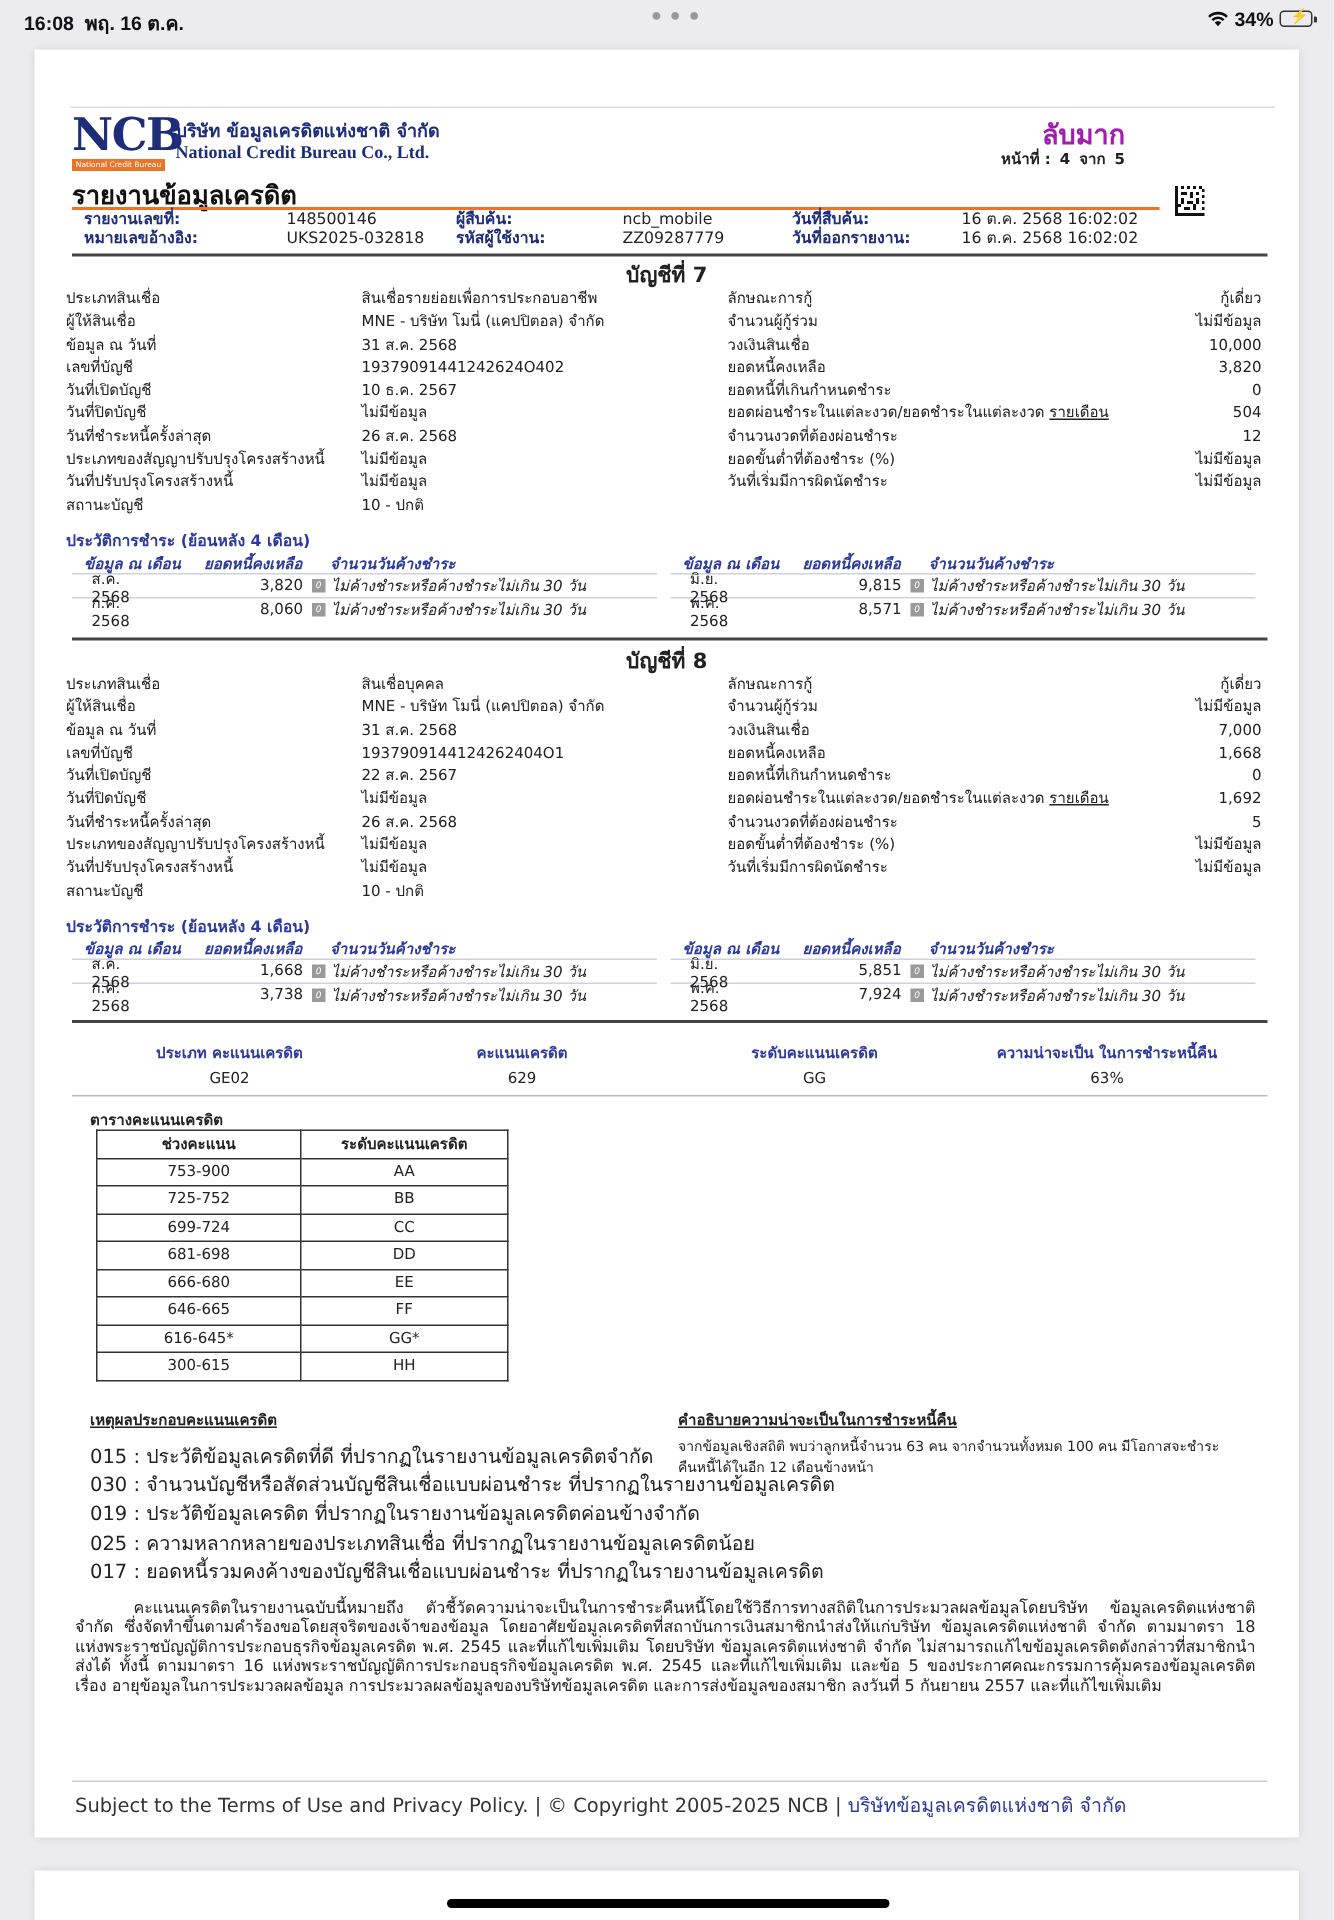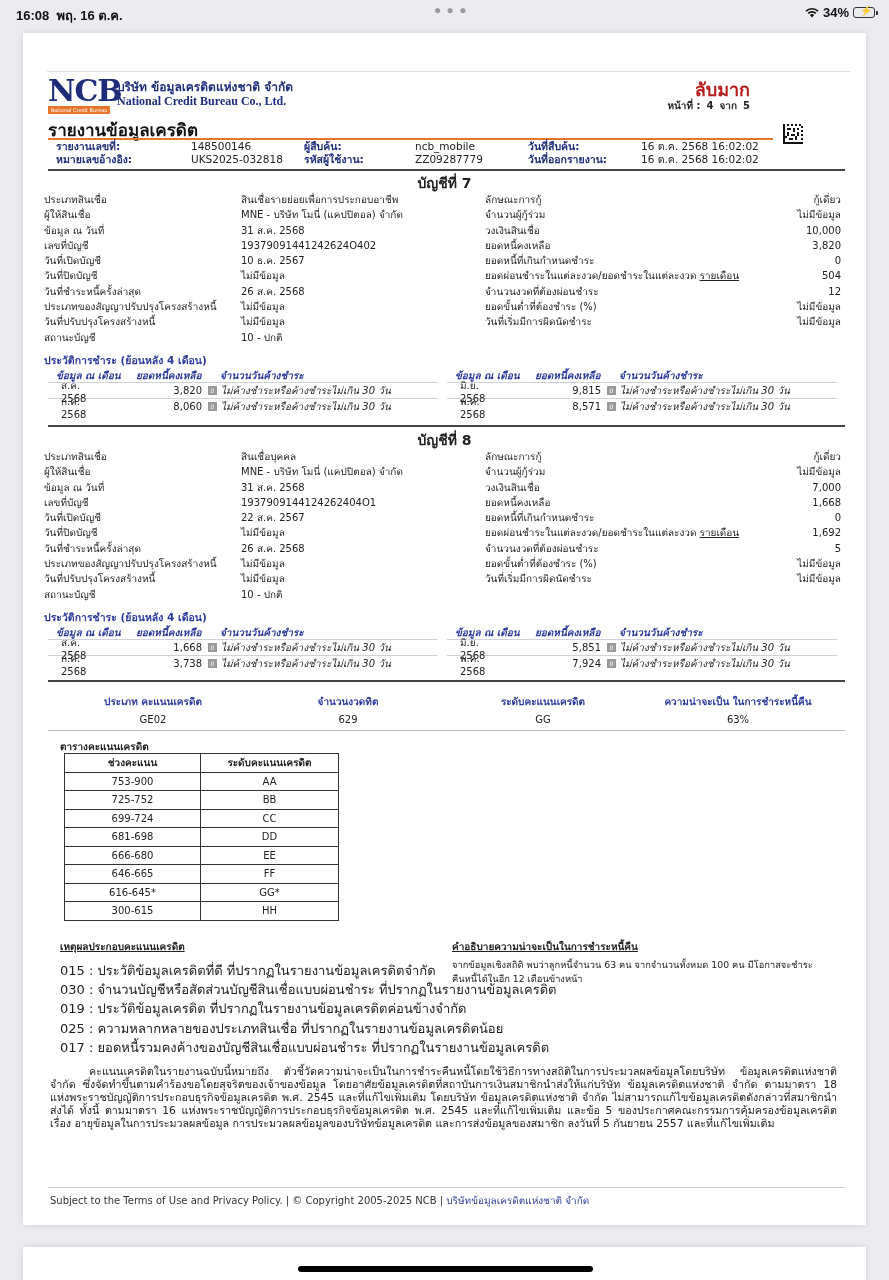--- a/index.html
+++ b/index.html
@@ -26,21 +26,21 @@
   .abs { position: absolute; }
   .topline { left: 24px; top: 38px; width: 803px; height: 1px; background: #ddd; }
 
   
   .logo { left: 25px; top: 43px; }
   .logo .ncb { font-family: "DejaVu Serif", serif; font-weight: bold; font-size: 30px; color: #1d2d7a; letter-spacing: -1px; line-height: 30px; }
   .logo .ncb-sub { width: 62px; height: 8px; background: #e8752a; font-size: 5px; color: #fff; text-align: center; line-height: 8px; margin-top: 0px; }
   .company-th { left: 94px; top: 44px; font-size: 12px; color: #1d2d7a; font-weight: bold; }
   .company-en { left: 94px; top: 61px; font-family: "Liberation Serif", serif; font-size: 12px; color: #1d2d7a; font-weight: bold; }
 
-  .secret { right: 116px; top: 42px; font-size: 18px; color: #b91c1c; font-weight: bold; }
+  .secret { right: 116px; top: 42px; font-size: 18px; color: #a21caf; font-weight: bold; }
   .pageinfo { right: 116px; top: 65px; font-size: 10px; font-weight: bold; }
   .pageinfo span { margin-left: 6px; }
 
   .report-title { left: 25px; top: 83px; font-size: 17px; font-weight: bold; color: #111; }
   .orange-line { left: 25px; top: 105px; width: 725px; height: 2px; background: #e8752a; }
   .qr { left: 760px; top: 91px; width: 20px; height: 20px; }
 
   .meta { top: 107px; font-size: 10.5px; line-height: 13px; }
   .meta .lbl { font-weight: bold; color: #1d2d7a; }
 
@@ -77,21 +77,21 @@
   table.scale .c2 { width: 138px; }
 
   .reasons-title { left: 37px; top: 906px; font-size: 10px; font-weight: bold; text-decoration: underline; }
   .reason { left: 37px; font-size: 13px; }
   .prob-title { left: 429px; top: 906px; font-size: 10px; font-weight: bold; text-decoration: underline; }
   .prob-text { left: 429px; top: 925px; width: 370px; font-size: 9.3px; line-height: 14px; }
 
   .disclaimer { left: 27px; top: 1032px; width: 787px; font-size: 10.7px; line-height: 13px; text-align: justify; text-indent: 39px; }
 
   .footline { left: 25px; top: 1154px; width: 797px; height: 1px; background: #ccc; }
-  .footer { left: 27px; top: 1160px; font-size: 10px; color: #333; }
+  .footer { left: 27px; top: 1160px; font-size: 13px; color: #333; }
   .footer a { color: #2b3a9c; text-decoration: none; }
 </style>
 </head>
 <body>
 
 <div class="statusbar">
   <span class="time"><span>16:08</span>&nbsp;&nbsp;<span>พฤ. 16 ต.ค.</span></span>
   <span class="dots">● ● ●</span>
   <span class="right">
     <span class="wifi">
@@ -364,21 +364,21 @@
         <span class="d">
           <span class="zero-box">0</span>
           <span>ไม่ค้างชำระหรือค้างชำระไม่เกิน 30 วัน</span>
         </span>
       </div>
   </div>
 
   <div class="abs acct-line" style="top:647px; height:1.5px;"></div>
 
   <div class="abs score-head" style="left:40px; width:180px;">ประเภท คะแนนเครดิต</div>
-  <div class="abs score-head" style="left:235px; width:180px;">จำนวนงวดทิต</div>
+  <div class="abs score-head" style="left:235px; width:180px;">คะแนนเครดิต</div>
   <div class="abs score-head" style="left:430px; width:180px;">ระดับคะแนนเครดิต</div>
   <div class="abs score-head" style="left:615px; width:200px;">ความน่าจะเป็น ในการชำระหนี้คืน</div>
   <div class="abs score-val" style="left:40px; width:180px;">GE02</div>
   <div class="abs score-val" style="left:235px; width:180px;">629</div>
   <div class="abs score-val" style="left:430px; width:180px;">GG</div>
   <div class="abs score-val" style="left:615px; width:200px;">63%</div>
   <div class="abs score-line"></div>
 
   <div class="abs scoretable-title">ตารางคะแนนเครดิต</div>
   <table class="scale">

